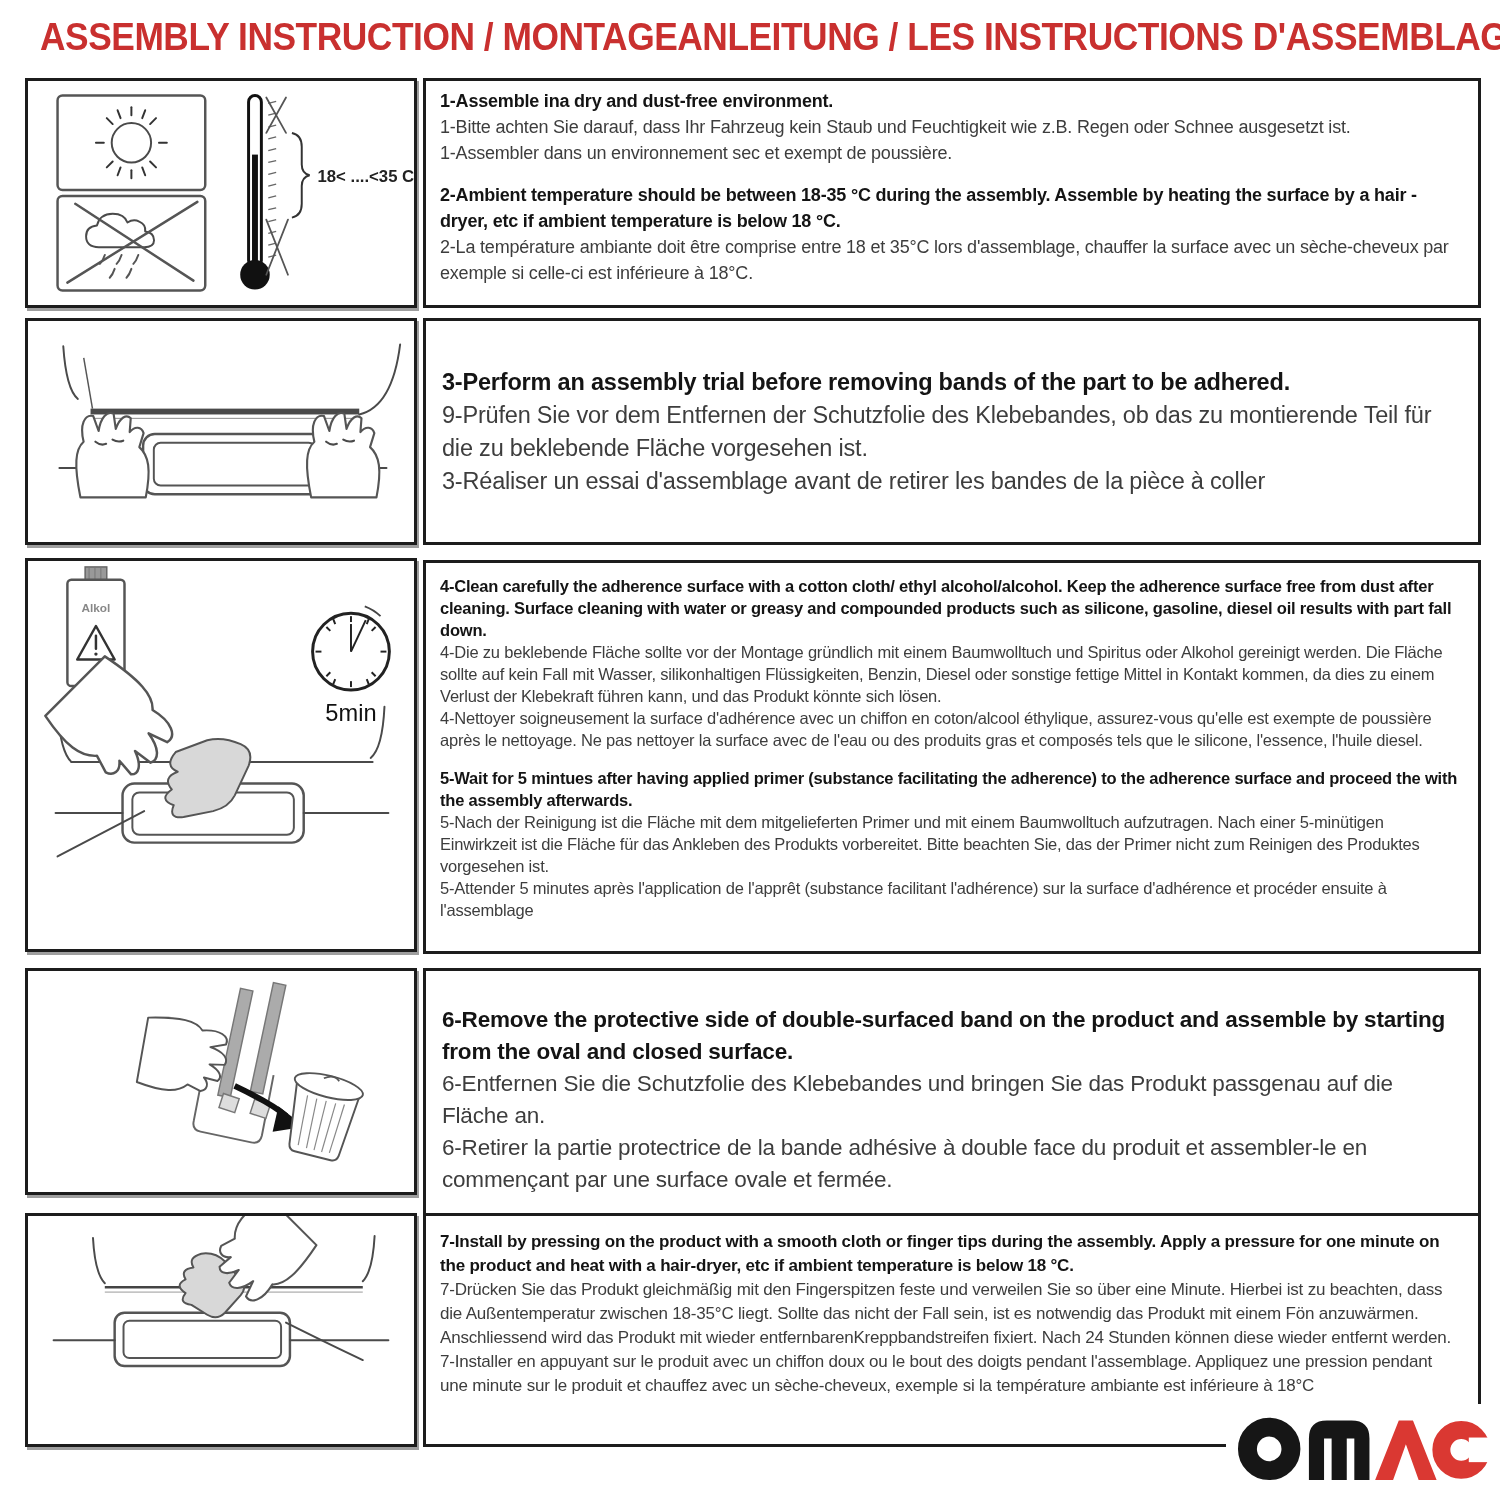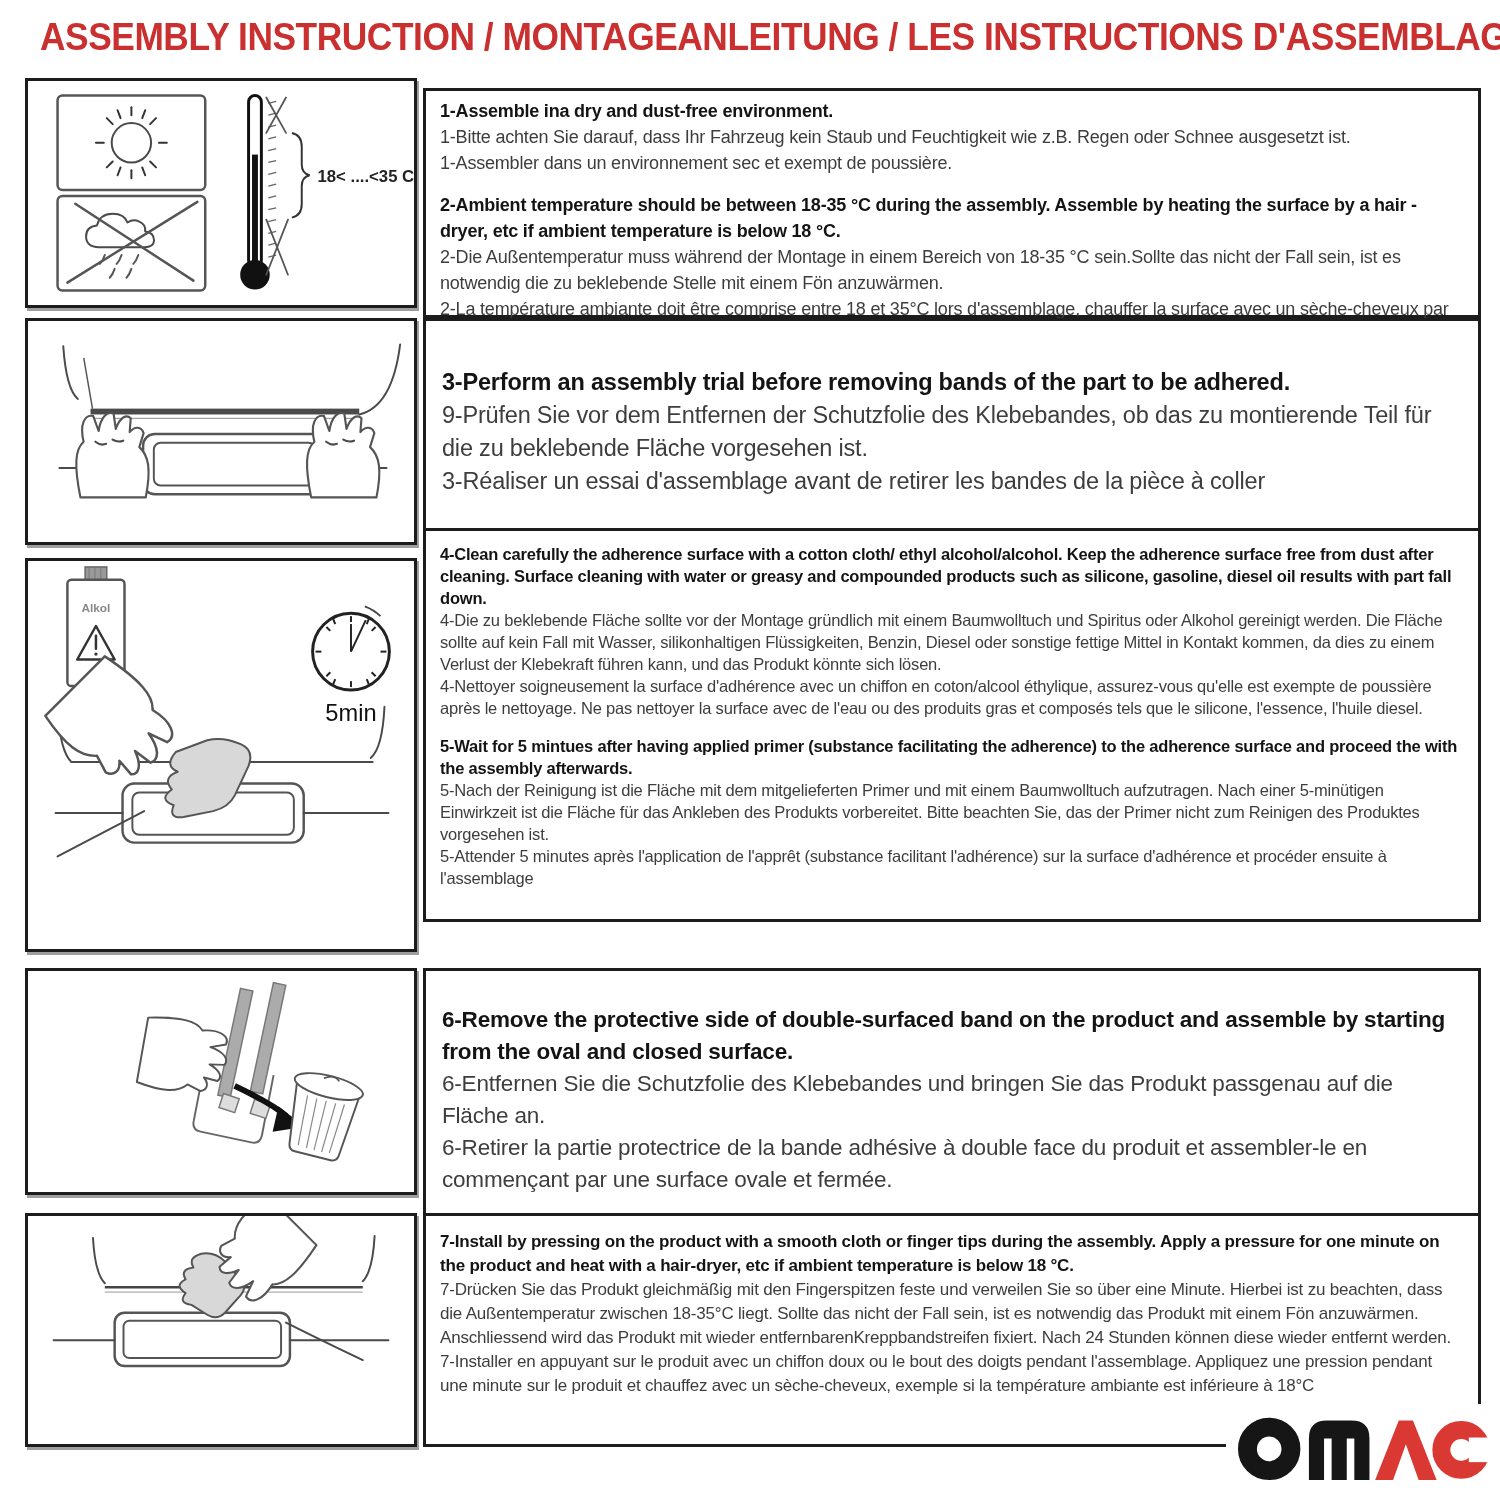--- a/index.html
+++ b/index.html
@@ -3,23 +3,23 @@
 <meta charset="utf-8">
 <style>
   html,body{margin:0;padding:0;background:#ffffff;}
   body{width:1500px;height:1500px;position:relative;font-family:"Liberation Sans",sans-serif;overflow:hidden;}
   .title{position:absolute;left:40px;top:16px;font-size:38px;font-weight:700;color:#C9302F;
          letter-spacing:-0.5px;white-space:nowrap;transform:scaleX(.93);transform-origin:left center;}
   .row-img{position:absolute;left:25px;width:392px;border:3px solid #1c1c1c;background:#fff;
            box-sizing:border-box;box-shadow:2px 3px 0 #9e9e9e;}
   .row-text{position:absolute;left:423px;width:1058px;border:3px solid #1c1c1c;background:#fff;
             box-sizing:border-box;}
-  .ri1{top:78px;height:230px;text-align:right;} .rt1{top:88px;height:230px;}
+  .ri1{top:78px;height:230px;text-align:right;} .rt1{top:78px;height:230px;}
   .ri2{top:318px;height:227px;} .rt2{top:318px;height:227px;}
-  .ri3{top:558px;height:394px;} .rt3{top:528px;height:394px;}
+  .ri3{top:558px;height:394px;} .rt3{top:560px;height:394px;}
   .ri4{top:968px;height:227px;} .rt4{top:968px;height:264px;}
   .ri5{top:1213px;height:234px;} .rt5{top:1213px;height:234px;}
   .row-img svg{display:block;width:100%;height:100%;}
   .para{margin:0;color:#3d3d3d;}
   .b{font-weight:700;color:#141414;}
   .gap{margin-top:16px;}
   .s1{padding:7px 14px;font-size:18px;line-height:26px;letter-spacing:-0.2px;}
   .s2{padding:8px 16px;font-size:23.5px;line-height:33px;display:flex;flex-direction:column;justify-content:center;letter-spacing:-0.2px;}
   .s3{padding:12px 14px;font-size:16.5px;line-height:22px;letter-spacing:-0.2px;}
   .s4{padding:0 16px;font-size:22.5px;line-height:32px;display:flex;flex-direction:column;justify-content:center;letter-spacing:-0.2px;}
@@ -97,21 +97,20 @@
       <path d="M268,52 q10,2 10,14 v18 q0,9 8,11 q-8,2 -8,11 v18 q0,12 -10,14" fill="none" stroke="#333" stroke-width="2"></path>
       <text x="294" y="102" font-size="17" font-weight="700" fill="#222">18&lt; ....&lt;35 C</text>
     </g>
   </svg>
 </div>
 <div class="row-text s1 rt1">
   <p class="para b">1-Assemble ina dry and dust-free environment.</p>
   <p class="para">1-Bitte achten Sie darauf, dass Ihr Fahrzeug kein Staub und Feuchtigkeit wie z.B. Regen oder Schnee ausgesetzt ist.</p>
   <p class="para">1-Assembler dans un environnement sec et exempt de poussière.</p>
   <p class="para b gap">2-Ambient temperature should be between 18-35 °C  during the assembly. Assemble by heating the surface by a hair -dryer, etc if ambient temperature is below 18 °C.</p>
-  <p class="para">2-Die Außentemperatur muss während der Montage in einem Bereich von 18-35 °C  sein.Sollte das nicht der Fall sein, ist es notwendig die zu beklebende Stelle mit einem Fön anzuwärmen.</p>
   <p class="para">2-La température ambiante doit être comprise entre 18 et 35°C lors d'assemblage, chauffer la surface avec un sèche-cheveux par exemple si celle-ci est inférieure à 18°C.</p>
 </div>
 
 <div class="row-img ri2">
   <svg viewBox="0 0 392 227">
     <path class="ink" d="M34,26 q3,44 15,54"></path>
     <path class="ink" d="M338,96 q34,-8 42,-72"></path>
     <path d="M64,90 l-9,-52" stroke="#555" stroke-width="1.5" fill="none"></path>
     <rect x="62" y="90" width="276" height="6" fill="#4a4a4a"></rect>
     <line x1="62" y1="100" x2="338" y2="100" stroke="#888" stroke-width="1"></line>

